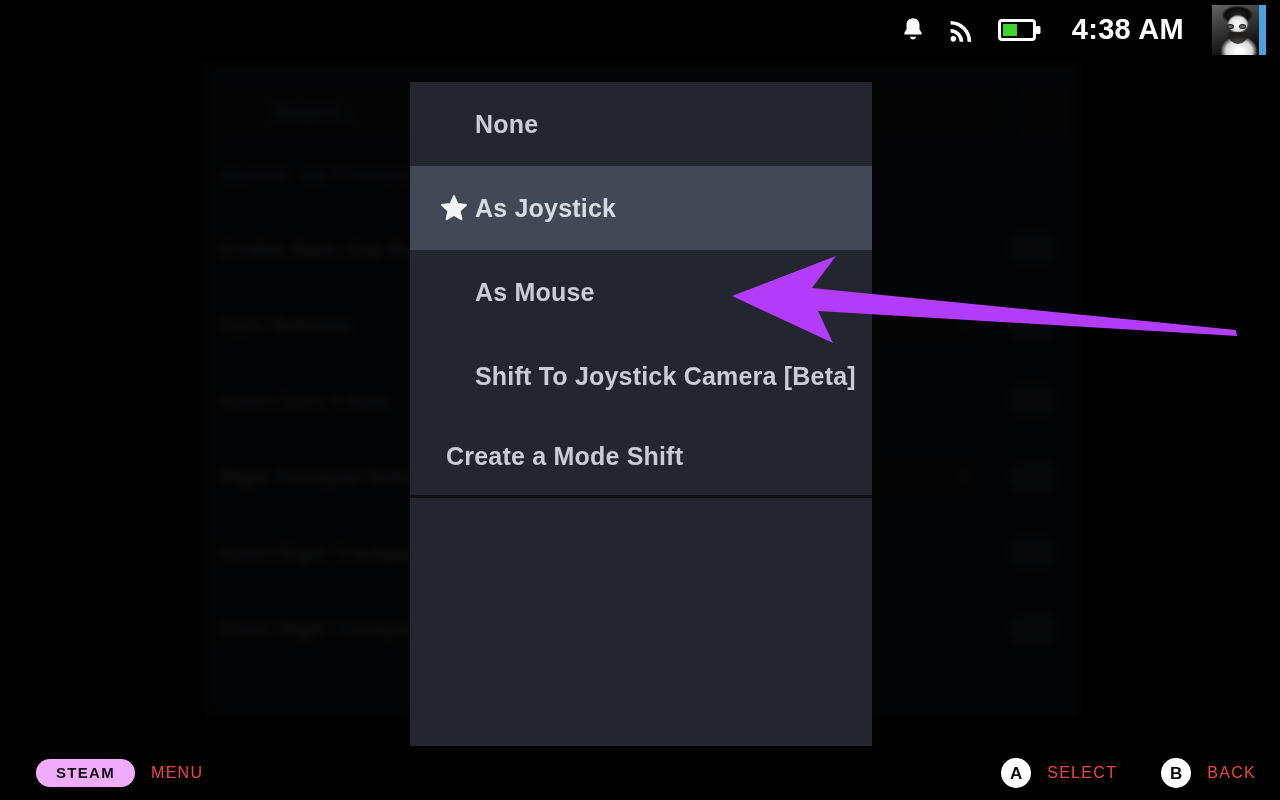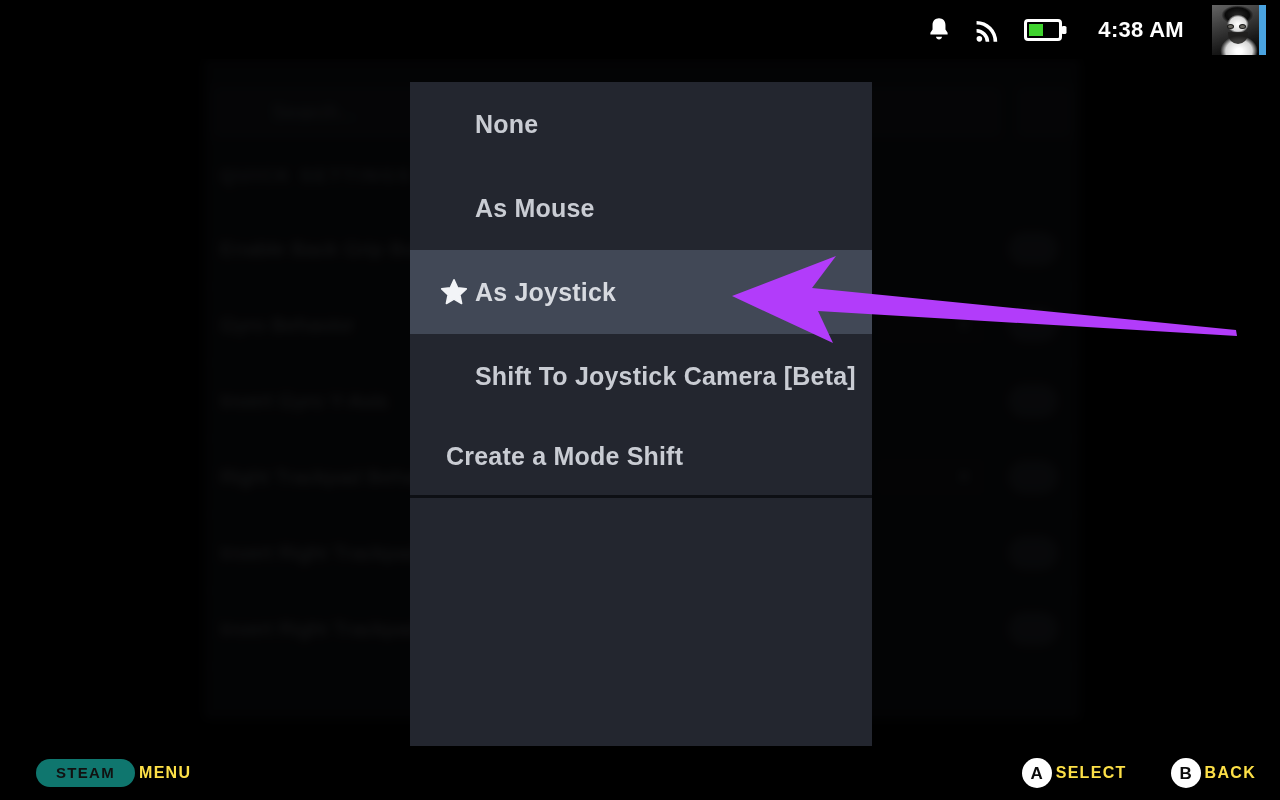--- a/index.html
+++ b/index.html
@@ -35,21 +35,21 @@
     z-index: 40;
   }
   .sb-icon {
     display: flex;
     align-items: center;
     justify-content: center;
     margin-left: 22px;
   }
   #sb-time {
     color: #ffffff;
-    font-size: 22px;
+    font-size: 29px;
     font-weight: 600;
     letter-spacing: 0.3px;
     margin-left: 30px;
     margin-right: 28px;
     white-space: nowrap;
   }
   #avatar-wrap {
     position: relative;
     width: 54px;
     height: 50px;
@@ -244,35 +244,35 @@
     align-items: center;
     margin-left: 36px;
   }
   #bb-right {
     display: flex;
     align-items: center;
     margin-left: auto;
     margin-right: 24px;
   }
   .pill-steam {
-    background: #0f766e;
+    background: #f0abfc;
     color: #111111;
     font-size: 15px;
     font-weight: 700;
     letter-spacing: 1.3px;
     border-radius: 14px;
     padding: 6px 20px 7px 20px;
     line-height: 1;
   }
   .bb-text {
-    color: #fde047;
+    color: #ef4444;
     font-size: 16px;
-    font-weight: 700;
+    font-weight: 400;
     letter-spacing: 1.3px;
-    margin-left: 4px;
+    margin-left: 16px;
     line-height: 1;
   }
   .btn-badge {
     width: 30px; height: 30px;
     border-radius: 50%;
     background: #ffffff;
     color: #0b0b0b;
     font-size: 17px;
     font-weight: 700;
     display: flex;
@@ -323,31 +323,31 @@
       </div>
     </div>
   </div>
 
   <div id="menu-panel">
 
     <div class="menu-item">
       <span class="mi-label">None</span>
     </div>
 
-    <div class="menu-item">
-      <span class="mi-label">As Mouse</span>
-    </div>
-
     <div class="menu-item selected">
       <span class="star-icon">
         <svg viewBox="0 0 24 24" width="28" height="28" aria-hidden="true">
           <path d="M12 1.6l3.1 6.9 7.4.8-5.5 5.1 1.5 7.4-6.5-3.7-6.5 3.7 1.5-7.4L1.5 9.3l7.4-.8z" fill="#f2f4f7" stroke="#f2f4f7" stroke-width="1.4" stroke-linejoin="round"></path>
         </svg>
       </span>
       <span class="mi-label">As Joystick</span>
+    </div>
+
+    <div class="menu-item">
+      <span class="mi-label">As Mouse</span>
     </div>
 
 
     <div class="menu-item">
       <span class="mi-label">Shift To Joystick Camera [Beta]</span>
     </div>
 
 
     <div class="menu-item flush" style="height:77px">
       <span class="mi-label">Create a Mode Shift</span>

